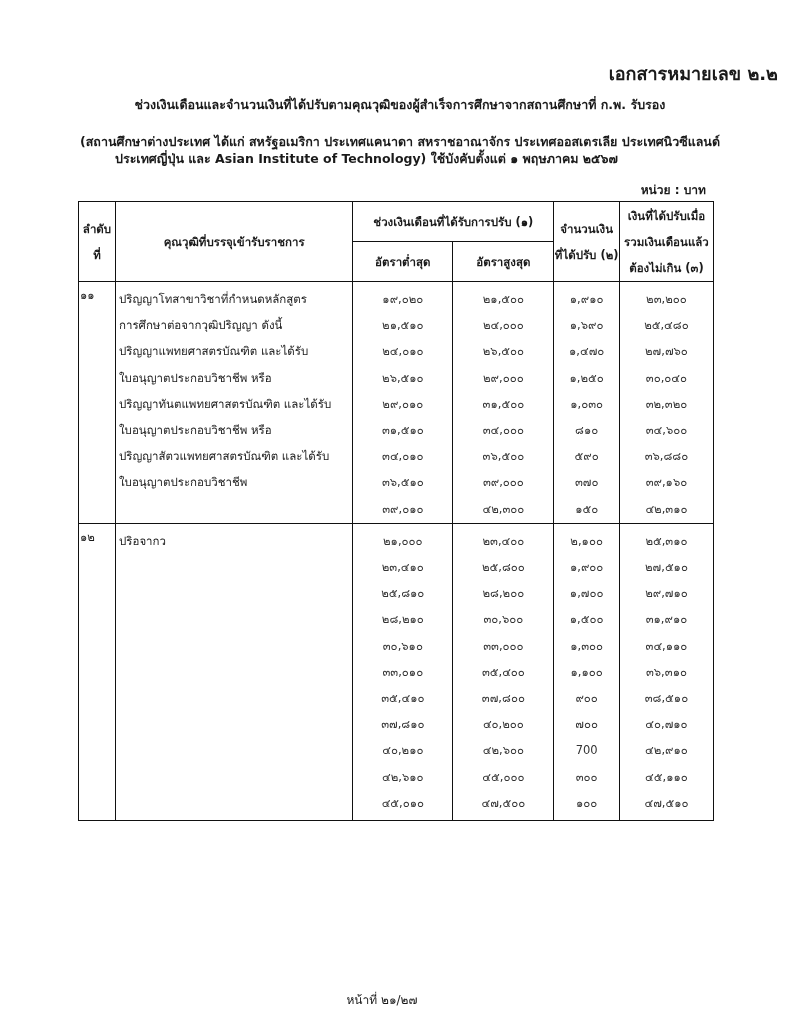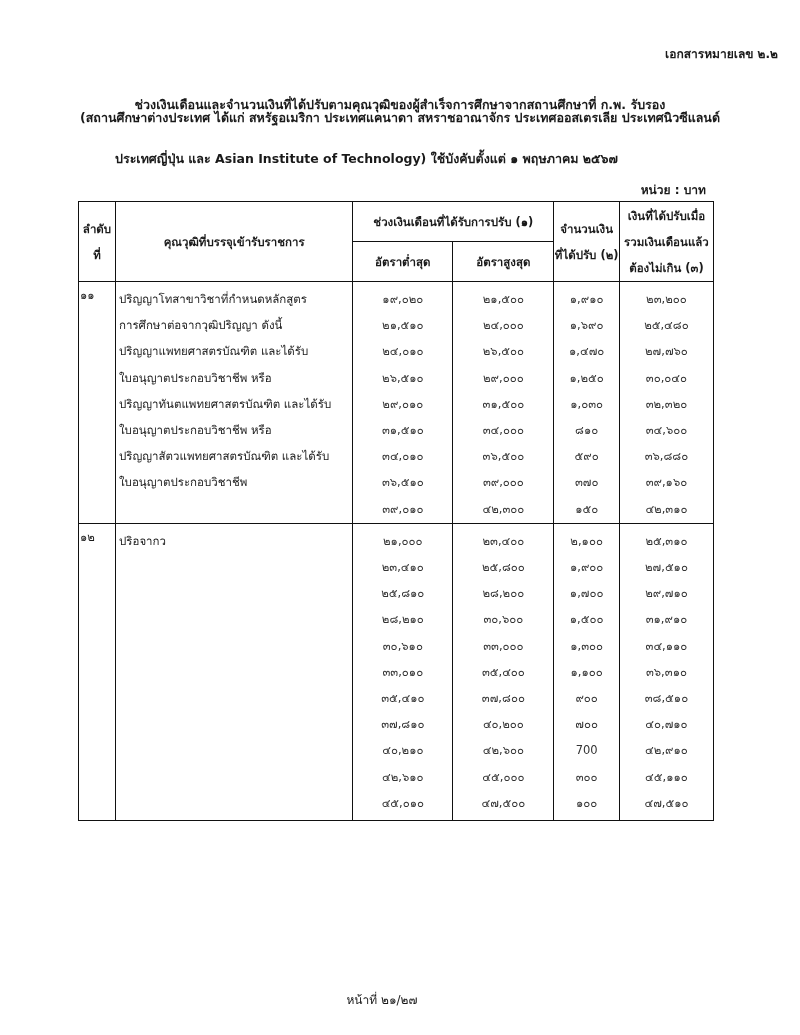--- a/index.html
+++ b/index.html
@@ -1,20 +1,20 @@
 <!DOCTYPE html>
 <html><head>
 <meta charset="utf-8">
 <style>
   html, body { margin:0; padding:0; background:#ffffff; }
   body { width:800px; height:1035px; position:relative; font-family:"DejaVu Sans", sans-serif; color:#1a1a1a; overflow:hidden; }
-  .doc-number { position:absolute; right:22px; top:44px; font-size:12px; font-weight:bold; }
+  .doc-number { position:absolute; right:22px; top:59px; font-size:18px; font-weight:bold; }
   .title { position:absolute; left:0; width:800px; text-align:center; font-size:12.5px; font-weight:bold; }
   .t1 { top:95px; }
-  .t2 { top:108px;text-align:center; }
+  .t2 { top:132px;text-align:center; }
   .t3 { top:149px; left:115px; width:620px; text-align:left; }
   .unit { position:absolute; right:94px; top:180px; font-size:12px; font-weight:bold; }
   table.salary { position:absolute; left:78px; top:201px; width:636px; border-collapse:collapse; font-size:11.5px; }
   table.salary th, table.salary td { border:1.5px solid #111; }
   table.salary th { font-weight:bold; text-align:center; padding:0; line-height:26px; }
   .h-seq { width:37px; }
   .h-qual { width:239px; }
   .h-min { width:106px; }
   .h-max { width:107px; }
   .h-adj { width:68px; }

